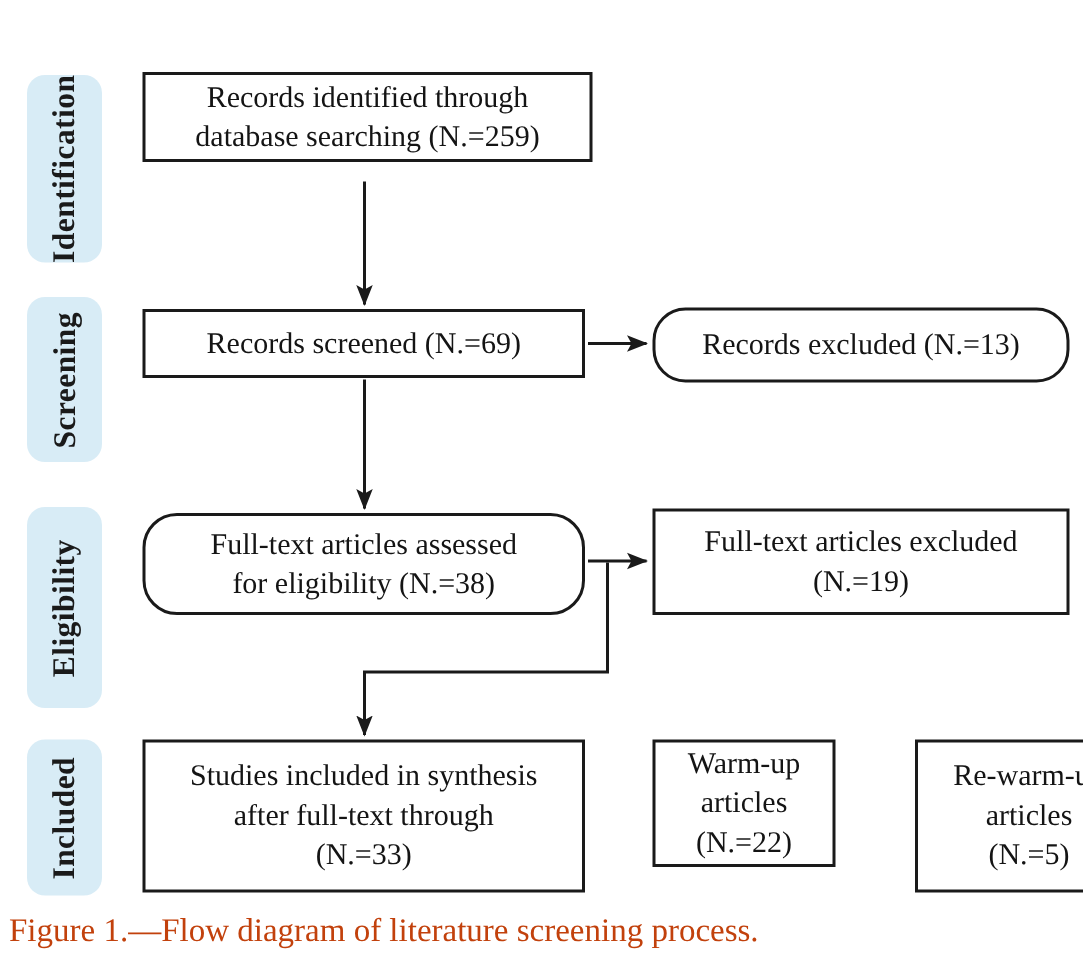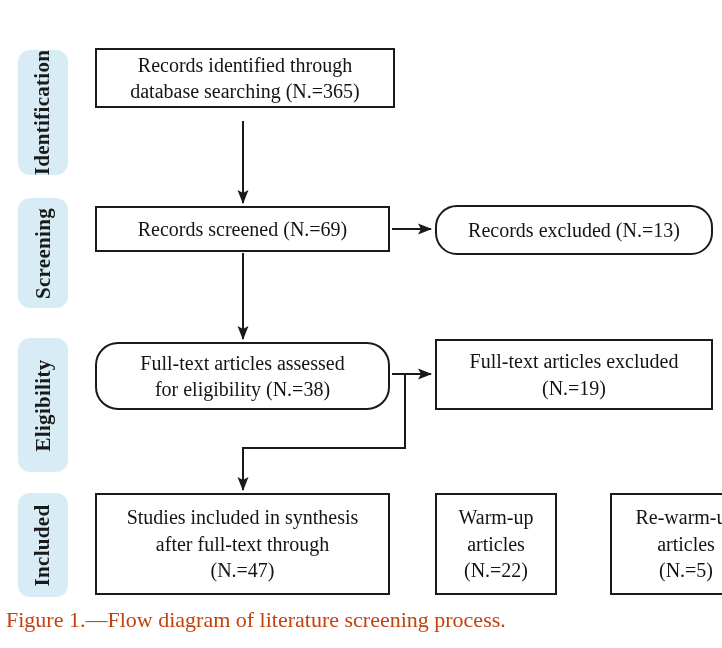--- a/index.html
+++ b/index.html
@@ -50,21 +50,21 @@
     font-size: 20px;
     line-height: 1.32;
     color: #141414;
   }
   #box-identified        { left: 95px;  top: 48px;  width: 300px; height: 60px; }
   #box-screened          { left: 95px;  top: 206px; width: 295px; height: 46px; }
   #box-records-excluded  { left: 435px; top: 205px; width: 278px; height: 50px; border-radius: 22px; }
   #box-fulltext-assessed { left: 95px;  top: 342px; width: 295px; height: 68px; border-radius: 23px; }
   #box-fulltext-excluded { left: 435px; top: 339px; width: 278px; height: 71px; }
   #box-included          { left: 95px;  top: 493px; width: 295px; height: 102px; }
-  #box-warmup            { left: 435px; top: 493px; width: 122px; height: 102px; }
+  #box-warmup            { left: 435px; top: 493px; width: 122px; height: 85px; }
   #box-rewarmup          { left: 578px; top: 493px; width: 152px; height: 102px; margin-left: 32px; }
 
   
   .connectors {
     position: absolute;
     left: 0; top: 0;
     width: 722px; height: 648px;
     pointer-events: none;
   }
   .connectors path.wire {
@@ -109,21 +109,21 @@
     </defs>
     <path class="wire" d="M243,121 L243,203" marker-end="url(#ah)"></path>
     <path class="wire" d="M392,229 L431,229" marker-end="url(#ah)"></path>
     <path class="wire" d="M243,253 L243,339" marker-end="url(#ah)"></path>
     <path class="wire" d="M392,374 L431,374" marker-end="url(#ah)"></path>
     <path class="wire" d="M405,375 L405,448 L243,448 L243,490" marker-end="url(#ah)"></path>
   </svg>
 
   <div class="box" id="box-identified">
     <div>Records identified through</div>
-    <div>database searching (N.=365)</div>
+    <div>database searching (N.=259)</div>
   </div>
 
   <div class="box" id="box-screened">
     <div>Records screened (N.=69)</div>
   </div>
 
   <div class="box" id="box-records-excluded">
     <div>Records excluded (N.=13)</div>
   </div>
 
@@ -133,21 +133,21 @@
   </div>
 
   <div class="box" id="box-fulltext-excluded">
     <div>Full-text articles excluded</div>
     <div>(N.=19)</div>
   </div>
 
   <div class="box" id="box-included">
     <div>Studies included in synthesis</div>
     <div>after full-text through</div>
-    <div>(N.=47)</div>
+    <div>(N.=33)</div>
   </div>
 
   <div class="box" id="box-warmup">
     <div>Warm-up</div>
     <div>articles</div>
     <div>(N.=22)</div>
   </div>
 
   <div class="box" id="box-rewarmup">
     <div>Re-warm-up</div>

